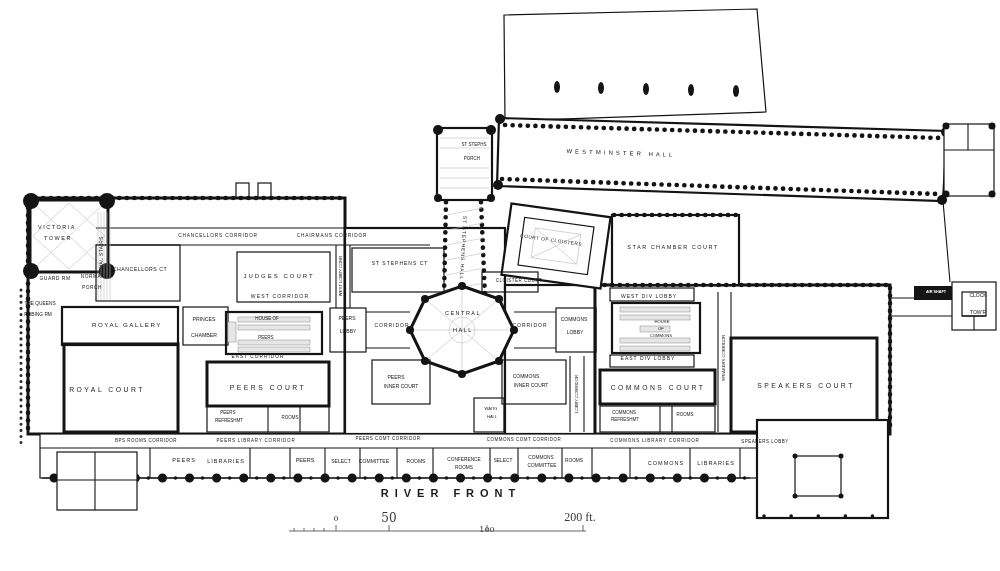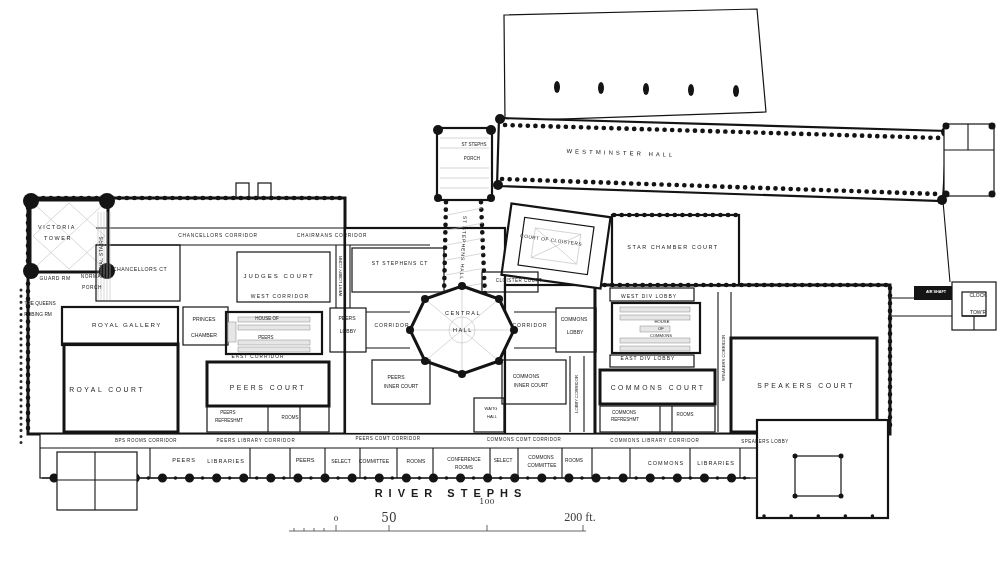--- a/index.html
+++ b/index.html
@@ -308,21 +308,21 @@
       <span class="plan-label" style="left: 464px; top: 468px; font-size: 4.8px; transform: translate(-50%, -50%);">ROOMS</span>
       <span class="plan-label" style="left: 305px; top: 461px; font-size: 5.5px; transform: translate(-50%, -50%);">PEERS</span>
       <span class="plan-label" style="left: 341px; top: 461px; font-size: 5px; transform: translate(-50%, -50%);">SELECT</span>
       <span class="plan-label" style="left: 374px; top: 461px; font-size: 5px; transform: translate(-50%, -50%);">COMMITTEE</span>
       <span class="plan-label" style="left: 416px; top: 461px; font-size: 5px; transform: translate(-50%, -50%);">ROOMS</span>
       <span class="plan-label" style="left: 524px; top: 440px; font-size: 4.5px; letter-spacing: 0.5px; transform: translate(-50%, -50%);">COMMONS COMT CORRIDOR</span>
       <span class="plan-label" style="left: 503px; top: 461px; font-size: 4.8px; transform: translate(-50%, -50%);">SELECT</span>
       <span class="plan-label" style="left: 541px; top: 458px; font-size: 4.8px; transform: translate(-50%, -50%);">COMMONS</span>
       <span class="plan-label" style="left: 542px; top: 466px; font-size: 4.8px; transform: translate(-50%, -50%);">COMMITTEE</span>
       <span class="plan-label" style="left: 574px; top: 461px; font-size: 4.8px; transform: translate(-50%, -50%);">ROOMS</span>
-      <span class="plan-label" style="left: 451px; top: 493px; font-size: 11px; letter-spacing: 6px; font-weight: 700; transform: translate(-50%, -50%);">RIVER STEPHS</span>
+      <span class="plan-label" style="left: 451px; top: 493px; font-size: 11px; letter-spacing: 6px; font-weight: 700; transform: translate(-50%, -50%);">RIVER FRONT</span>
       <span class="plan-label" style="left: 673px; top: 248px; font-size: 5.5px; letter-spacing: 1.5px; transform: translate(-50%, -50%);">STAR CHAMBER COURT</span>
       <span class="plan-label" style="left: 649px; top: 296px; font-size: 5px; letter-spacing: 1px; transform: translate(-50%, -50%);">WEST DIV LOBBY</span>
       <span class="plan-label" style="left: 574px; top: 319px; font-size: 5px; transform: translate(-50%, -50%);">COMMONS</span>
       <span class="plan-label" style="left: 575px; top: 332px; font-size: 5px; transform: translate(-50%, -50%);">LOBBY</span>
       <span class="plan-label" style="left: 662px; top: 322px; font-size: 4.2px; transform: translate(-50%, -50%);">HOUSE</span>
       <span class="plan-label" style="left: 661px; top: 329px; font-size: 4.2px; transform: translate(-50%, -50%);">OF</span>
       <span class="plan-label" style="left: 661px; top: 336px; font-size: 4.2px; transform: translate(-50%, -50%);">COMMONS</span>
       <span class="plan-label" style="left: 648px; top: 358px; font-size: 5px; letter-spacing: 1px; transform: translate(-50%, -50%);">EAST DIV LOBBY</span>
       <span class="plan-label" style="left: 658px; top: 388px; font-size: 6.8px; letter-spacing: 2.5px; transform: translate(-50%, -50%);">COMMONS COURT</span>
       <span class="plan-label" style="left: 624px; top: 413px; font-size: 4.5px; transform: translate(-50%, -50%);">COMMONS</span>
@@ -334,16 +334,16 @@
       <span class="plan-label" style="left: 765px; top: 442px; font-size: 4.5px; letter-spacing: 0.5px; transform: translate(-50%, -50%);">SPEAKERS LOBBY</span>
       <span class="plan-label" style="left: 666px; top: 464px; font-size: 5.5px; letter-spacing: 1px; transform: translate(-50%, -50%);">COMMONS</span>
       <span class="plan-label" style="left: 716px; top: 464px; font-size: 5.5px; letter-spacing: 1px; transform: translate(-50%, -50%);">LIBRARIES</span>
       <span class="plan-label" style="left: 806px; top: 386px; font-size: 6.8px; letter-spacing: 2.5px; transform: translate(-50%, -50%);">SPEAKERS COURT</span>
       <span class="plan-label" style="left: 621px; top: 153px; font-size: 6px; letter-spacing: 3px; transform: translate(-50%, -50%) rotate(2deg);">WESTMINSTER HALL</span>
       <span class="plan-label white" style="left: 936px; top: 293px; font-size: 3.8px; transform: translate(-50%, -50%);">AIR SHAFT</span>
       <span class="plan-label" style="left: 978px; top: 295px; font-size: 5px; transform: translate(-50%, -50%);">CLOCK</span>
       <span class="plan-label" style="left: 978px; top: 312px; font-size: 5px; transform: translate(-50%, -50%);">TOW'R</span>
       <span class="plan-label scale" style="left: 336px; top: 519px; font-size: 8px; transform: translate(-50%, -50%);">0</span>
       <span class="plan-label scale" style="left: 389px; top: 518px; font-size: 12px; transform: translate(-50%, -50%);">50</span>
-      <span class="plan-label scale" style="left: 487px; top: 502px; font-size: 8px; transform: translate(-50%, -50%);">100</span>
+      <span class="plan-label scale" style="left: 487px; top: 530px; font-size: 8px; transform: translate(-50%, -50%);">100</span>
       <span class="plan-label scale" style="left: 580px; top: 517px; font-size: 12px; transform: translate(-50%, -50%); font-family: Liberation Serif, serif;">200 ft.</span>
     </div>
 </div>
 
 </body></html>

